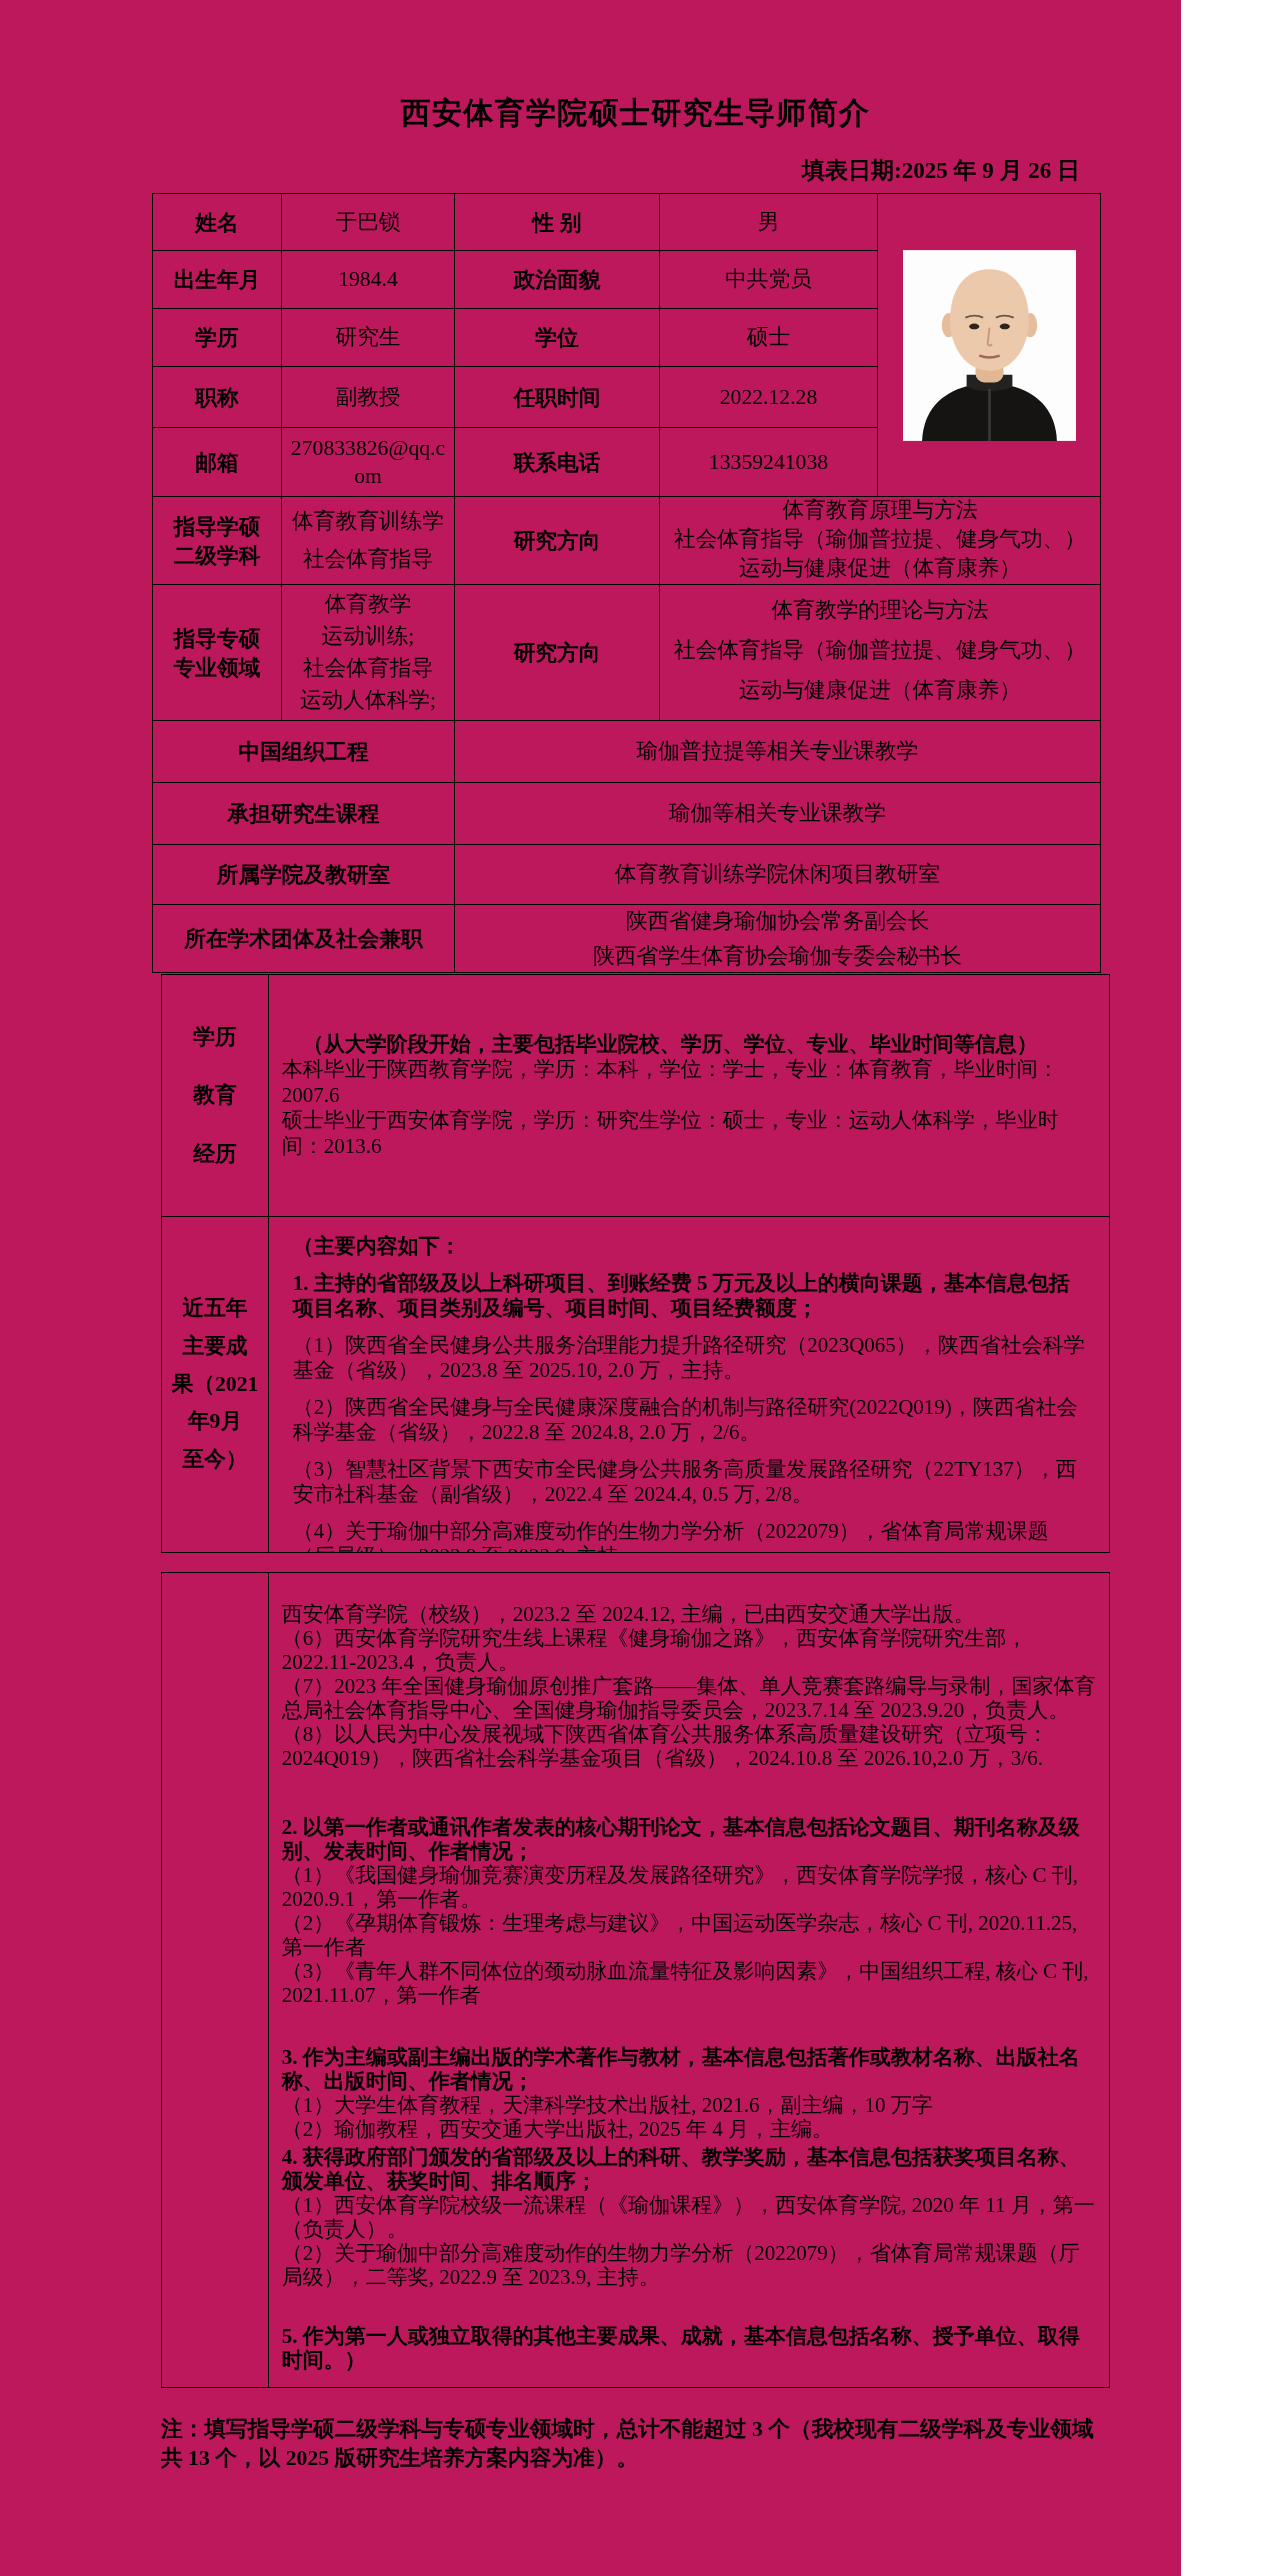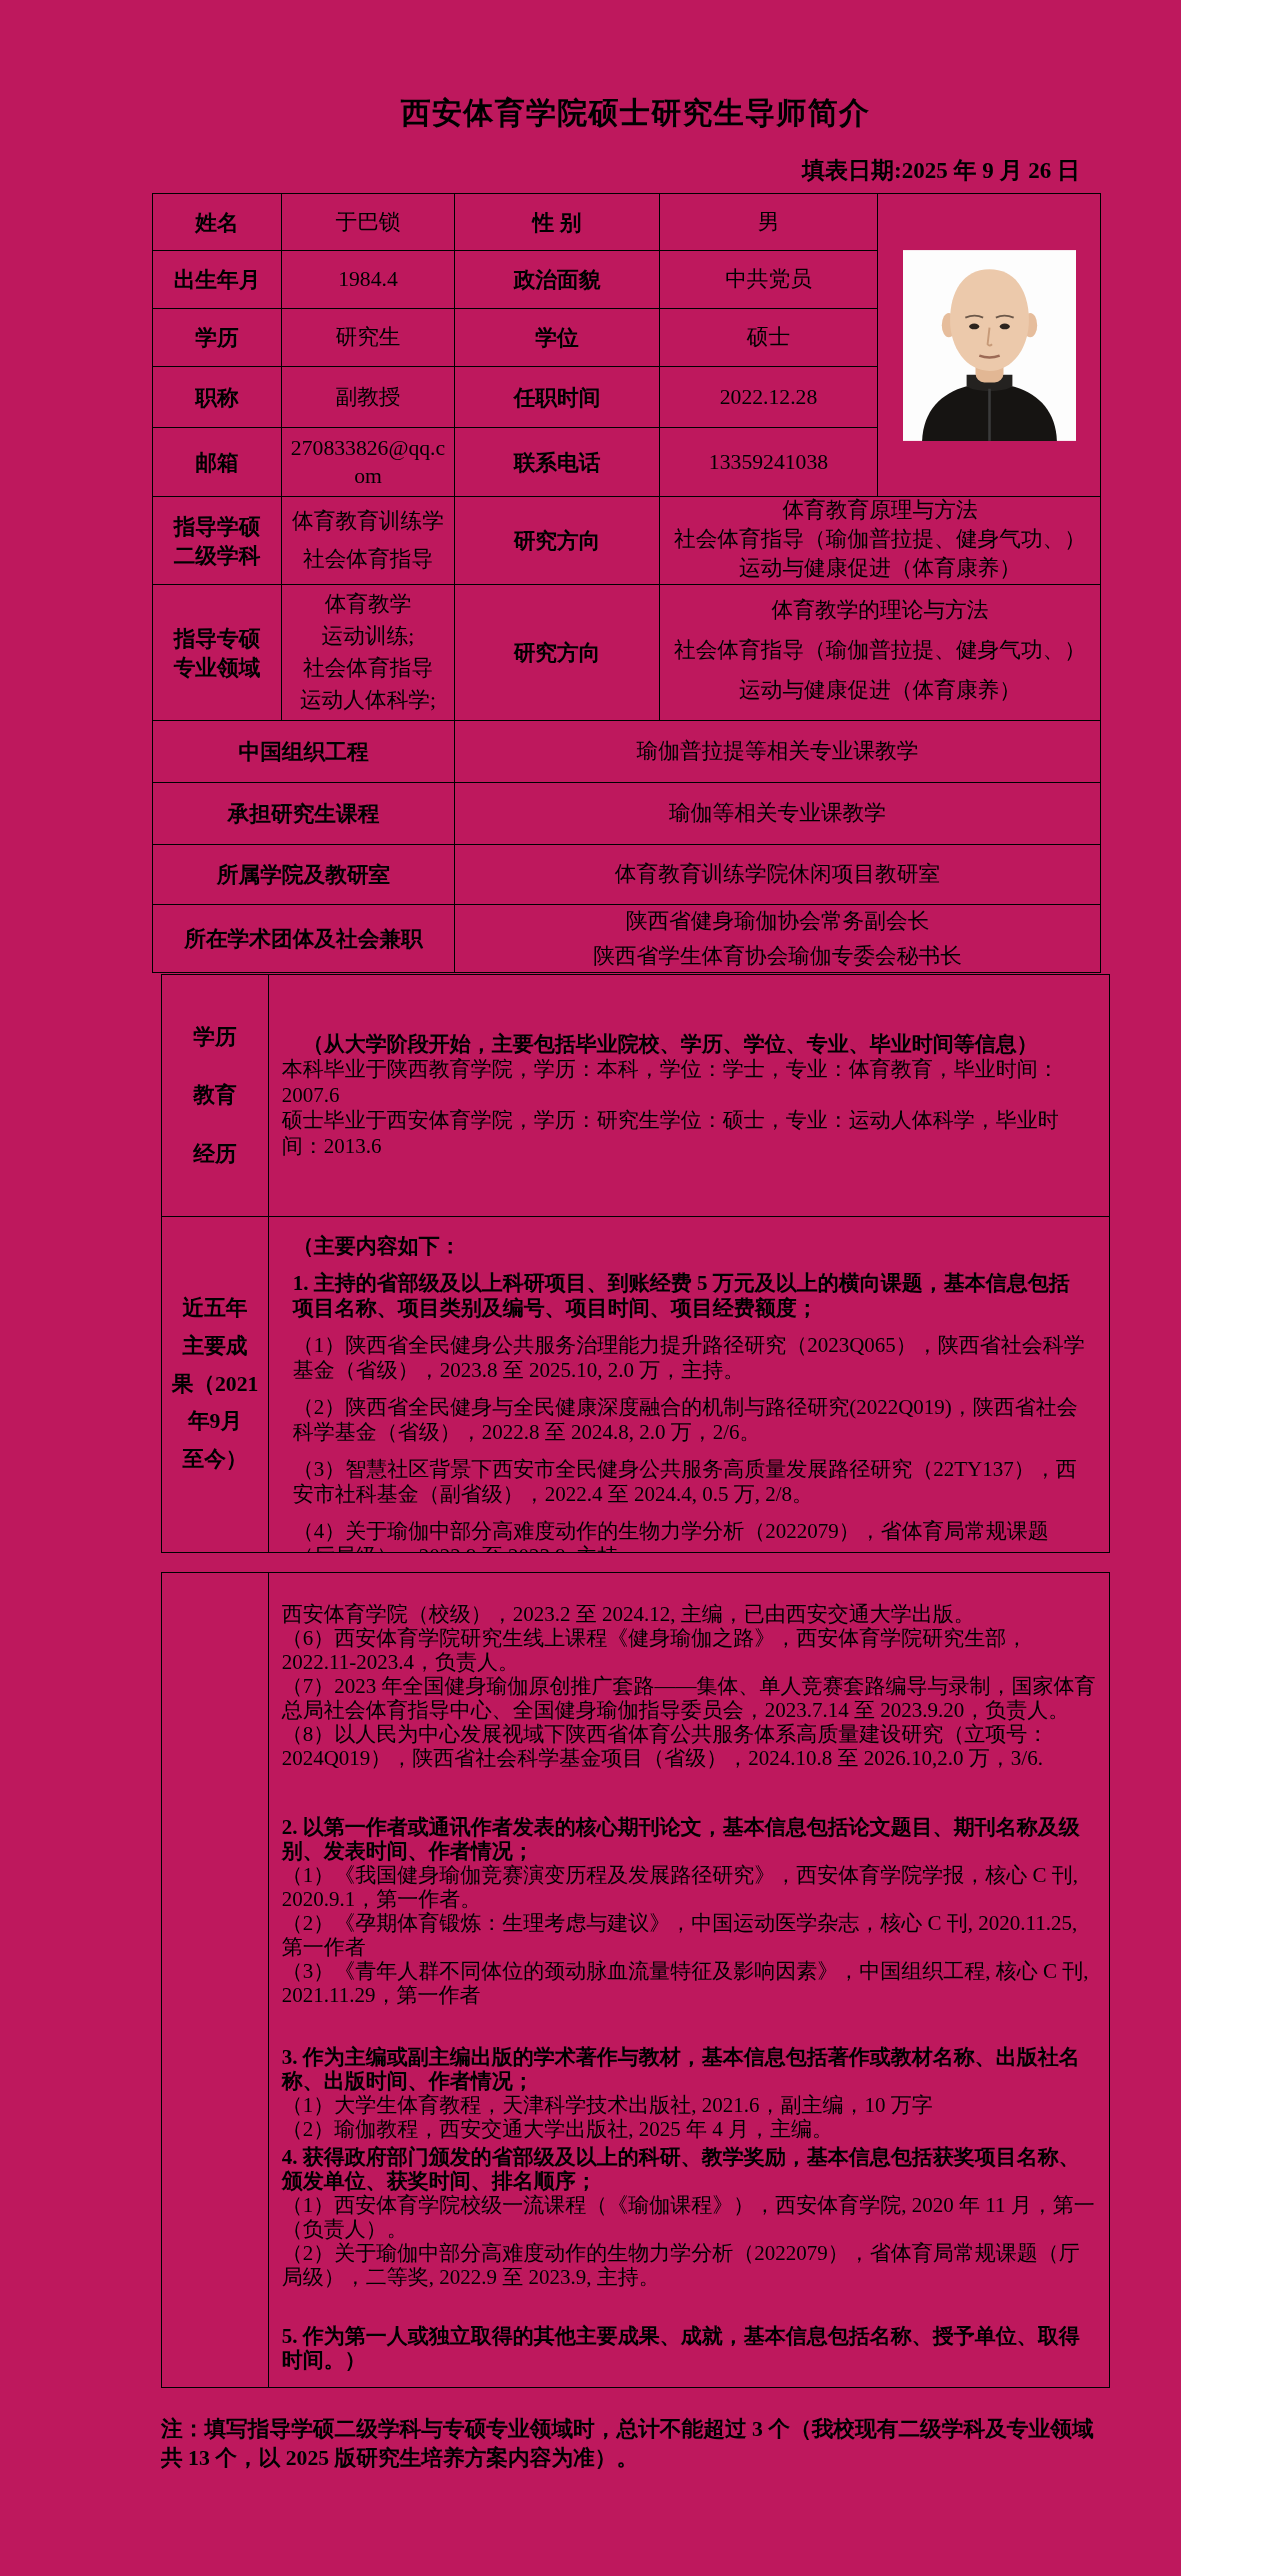--- a/index.html
+++ b/index.html
@@ -197,21 +197,21 @@
   <div id="tableC" class="abs">
     <div></div>
     <div class="ach2-content last-col">
       <p>西安体育学院（校级），2023.2 至 2024.12, 主编，已由西安交通大学出版。</p>
       <p>（6）西安体育学院研究生线上课程《健身瑜伽之路》，西安体育学院研究生部，2022.11-2023.4，负责人。</p>
       <p>（7）2023 年全国健身瑜伽原创推广套路——集体、单人竞赛套路编导与录制，国家体育总局社会体育指导中心、全国健身瑜伽指导委员会，2023.7.14 至 2023.9.20，负责人。</p>
       <p>（8）以人民为中心发展视域下陕西省体育公共服务体系高质量建设研究（立项号：2024Q019），陕西省社会科学基金项目（省级），2024.10.8 至 2026.10,2.0 万，3/6.</p>
       <p class="b gap-lg">2.  以第一作者或通讯作者发表的核心期刊论文，基本信息包括论文题目、期刊名称及级别、发表时间、作者情况；</p>
       <p>（1）《我国健身瑜伽竞赛演变历程及发展路径研究》，西安体育学院学报，核心 C 刊, 2020.9.1，第一作者。</p>
       <p>（2）《孕期体育锻炼：生理考虑与建议》，中国运动医学杂志，核心 C 刊, 2020.11.25, 第一作者</p>
-      <p>（3）《青年人群不同体位的颈动脉血流量特征及影响因素》，中国组织工程, 核心 C 刊, 2021.11.29，第一作者</p>
+      <p>（3）《青年人群不同体位的颈动脉血流量特征及影响因素》，中国组织工程, 核心 C 刊, 2021.11.07，第一作者</p>
       <p class="b gap-md">3.  作为主编或副主编出版的学术著作与教材，基本信息包括著作或教材名称、出版社名称、出版时间、作者情况；</p>
       <p>（1）大学生体育教程，天津科学技术出版社, 2021.6，副主编，10 万字</p>
       <p>（2）瑜伽教程，西安交通大学出版社, 2025 年 4 月，主编。</p>
       <p class="b gap-xs">4.  获得政府部门颁发的省部级及以上的科研、教学奖励，基本信息包括获奖项目名称、颁发单位、获奖时间、排名顺序；</p>
       <p>（1）西安体育学院校级一流课程（《瑜伽课程》），西安体育学院, 2020 年 11 月，第一（负责人）。</p>
       <p>（2）关于瑜伽中部分高难度动作的生物力学分析（2022079），省体育局常规课题（厅局级），二等奖, 2022.9 至 2023.9, 主持。</p>
       <p class="b gap-sm">5.  作为第一人或独立取得的其他主要成果、成就，基本信息包括名称、授予单位、取得时间。）</p>
     </div>
   </div>
 

